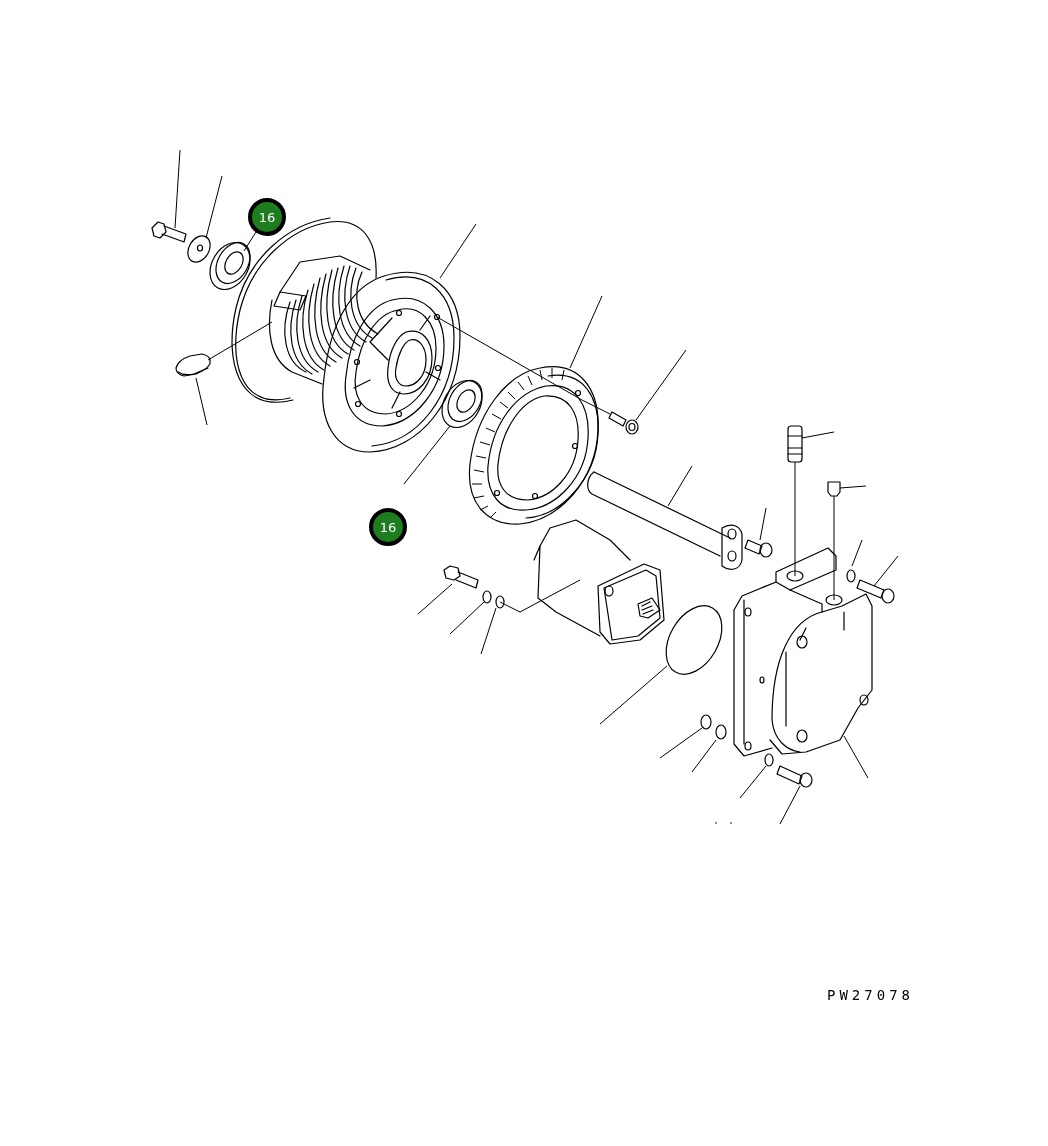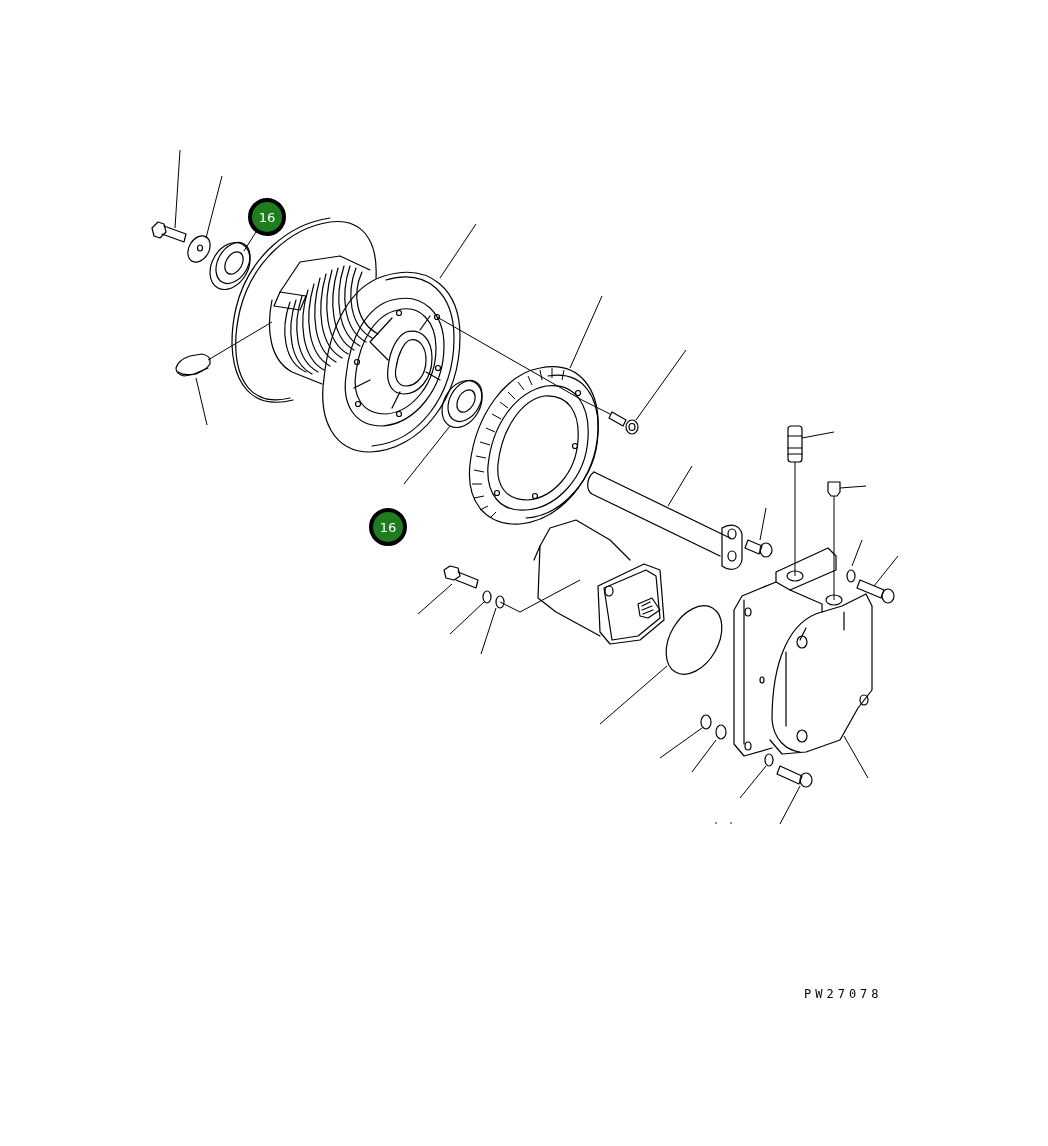--- a/index.html
+++ b/index.html
@@ -3,21 +3,21 @@
 <meta charset="utf-8">
 <style>
   html, body { margin:0; padding:0; background:#ffffff; }
   body { width:1048px; height:1146px; position:relative; overflow:hidden; font-family:"DejaVu Sans", sans-serif; }
   #canvas { position:absolute; left:0; top:0; width:1048px; height:1146px; }
   svg { position:absolute; left:0; top:0; }
   .ln { fill:none; stroke:#000; stroke-width:1.2; stroke-linejoin:round; stroke-linecap:round; }
   .lead { fill:none; stroke:#000; stroke-width:1; }
   .badge { position:absolute; width:38px; height:38px; border-radius:50%; background:#1e7d1e; border:4px solid #000; box-sizing:border-box;
            color:#fff; font-size:13px; display:flex; align-items:center; justify-content:center; font-family:"DejaVu Sans", sans-serif; cursor:pointer; }
-  .code { position:absolute; left:804px; top:987px; font-family:"DejaVu Sans Mono", monospace; font-size:12px; letter-spacing:4px; color:#000; }
+  .code { position:absolute; left:827px; top:987px; font-family:"DejaVu Sans Mono", monospace; font-size:14px; letter-spacing:4px; color:#000; }
 </style>
 </head>
 <body>
 
 <div id="canvas">
 <svg width="1048" height="1146" viewBox="0 0 1048 1146">
 
   <g>
     <path class="ln" d="M152,228 l6,-6 l6,2 l2,8 l-6,6 l-6,-2 z"></path>
     <path class="ln" d="M164,226 l22,8 l-2,8 l-22,-8"></path>

